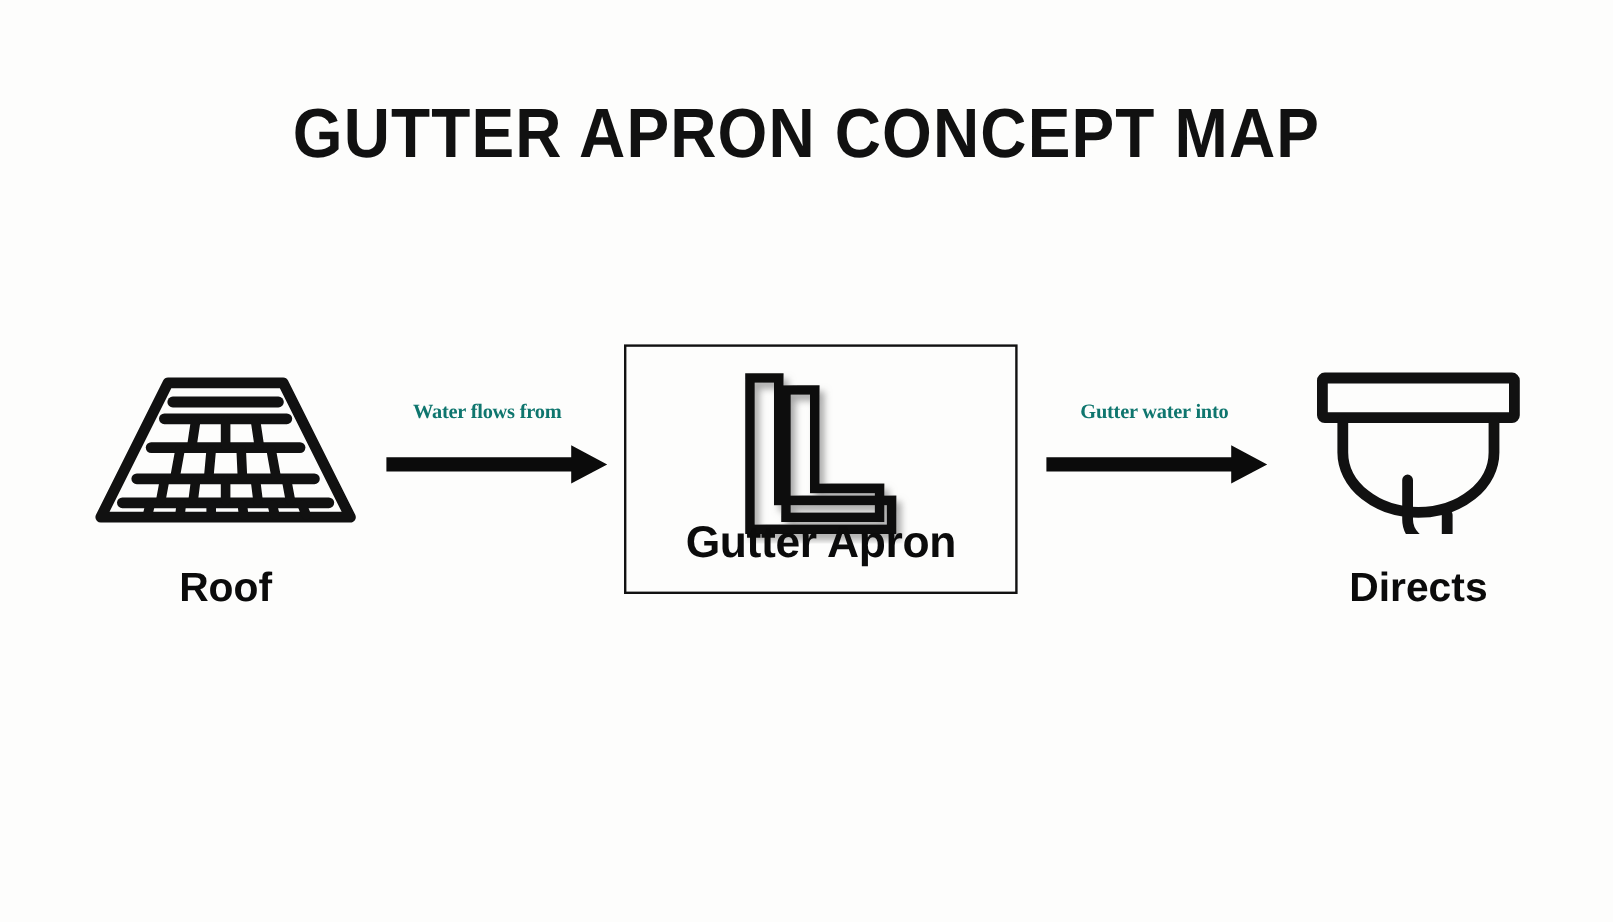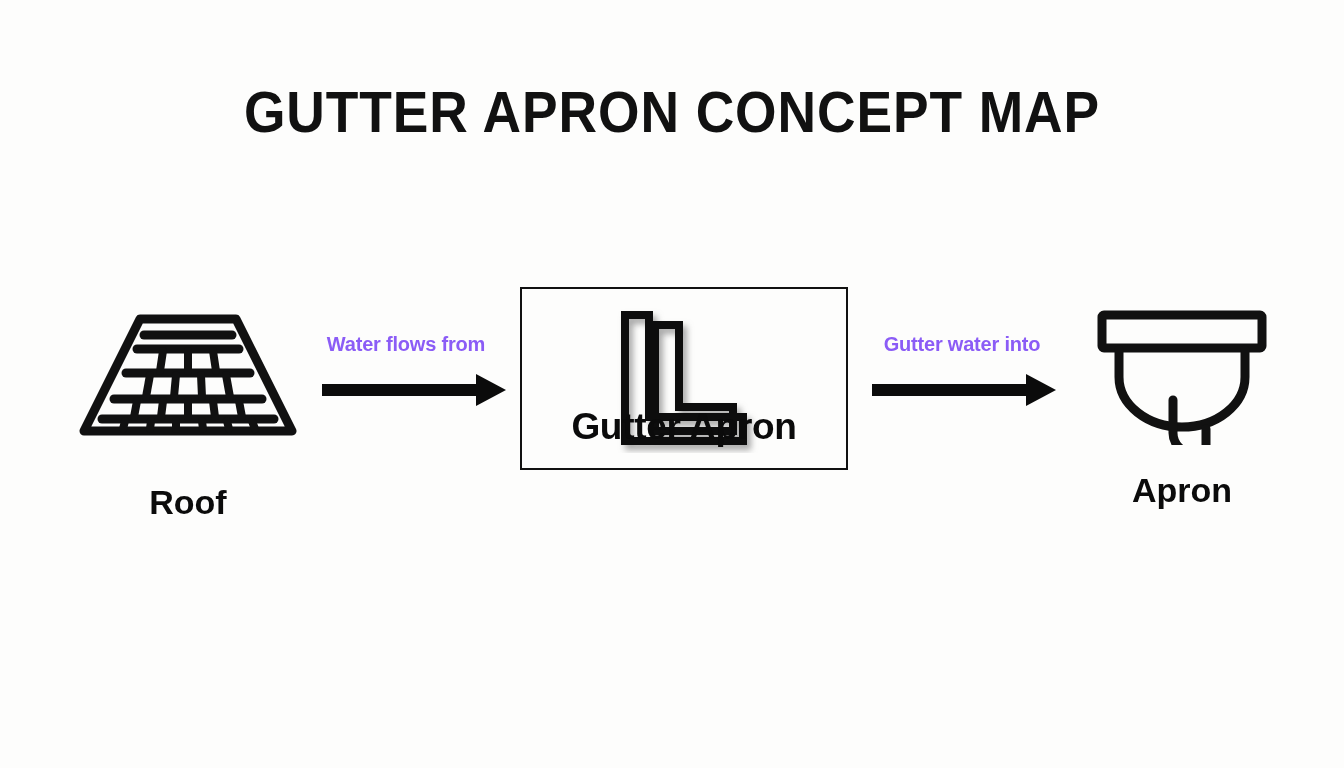--- a/index.html
+++ b/index.html
@@ -49,41 +49,41 @@
     white-space: nowrap;
   }
 
   
   #node-roof {
     left: 52px;
     top: 305px;
     width: 272px;
   }
   #node-roof .node-label {
-    margin-top: 38px;
+    margin-top: 26px;
     font-size: 34px;
   }
 
   
   #node-gutter {
     left: 1046px;
     top: 305px;
     width: 272px;
   }
   #node-gutter .node-label {
     margin-top: 26px;
     font-size: 34px;
   }
 
   
   #node-gutter-apron {
     left: 520px;
     top: 287px;
     width: 328px;
-    height: 183px;
+    height: 208px;
     border: 2px solid #111111;
     background: #fdfdfc;
     box-sizing: border-box;
   }
   #node-gutter-apron .icon-wrap {
     position: absolute;
     left: 0;
     top: 14px;
     width: 100%;
     display: flex;
@@ -97,24 +97,24 @@
     font-size: 37px;
     letter-spacing: -0.3px;
   }
 
   
   .edge {
     position: absolute;
   }
   .edge-label {
     text-align: center;
-    font-family: Liberation Sans, sans-serif;
+    font-family: Liberation Serif, serif;
     font-weight: 700;
-    font-size: 20px;
-    color: #8b5cf6;
+    font-size: 17px;
+    color: #0f766e;
     white-space: nowrap;
     letter-spacing: -0.2px;
   }
   .edge-arrow {
     display: block;
     margin-top: 14px;
   }
 
   #edge-roof-apron {
     left: 300px;
@@ -212,16 +212,16 @@
     <svg class="node-icon" width="272" height="140" viewBox="0 0 272 140">
       <g fill="none" stroke="#111111" stroke-width="9" stroke-linejoin="round" stroke-linecap="round">
 
         <rect x="56" y="10" width="160" height="33" rx="2"></rect>
 
         <path d="M 73 45 L 73 72 A 63 50 0 0 0 199 72 L 199 45"></path>
 
         <path d="M 127 95 L 127 128 A 20 20 0 0 0 147 148 L 160 148 L 160 124"></path>
       </g>
     </svg>
-    <div class="node-label">Apron</div>
+    <div class="node-label">Directs</div>
   </div>
 
 </div>
 
 </body></html>

